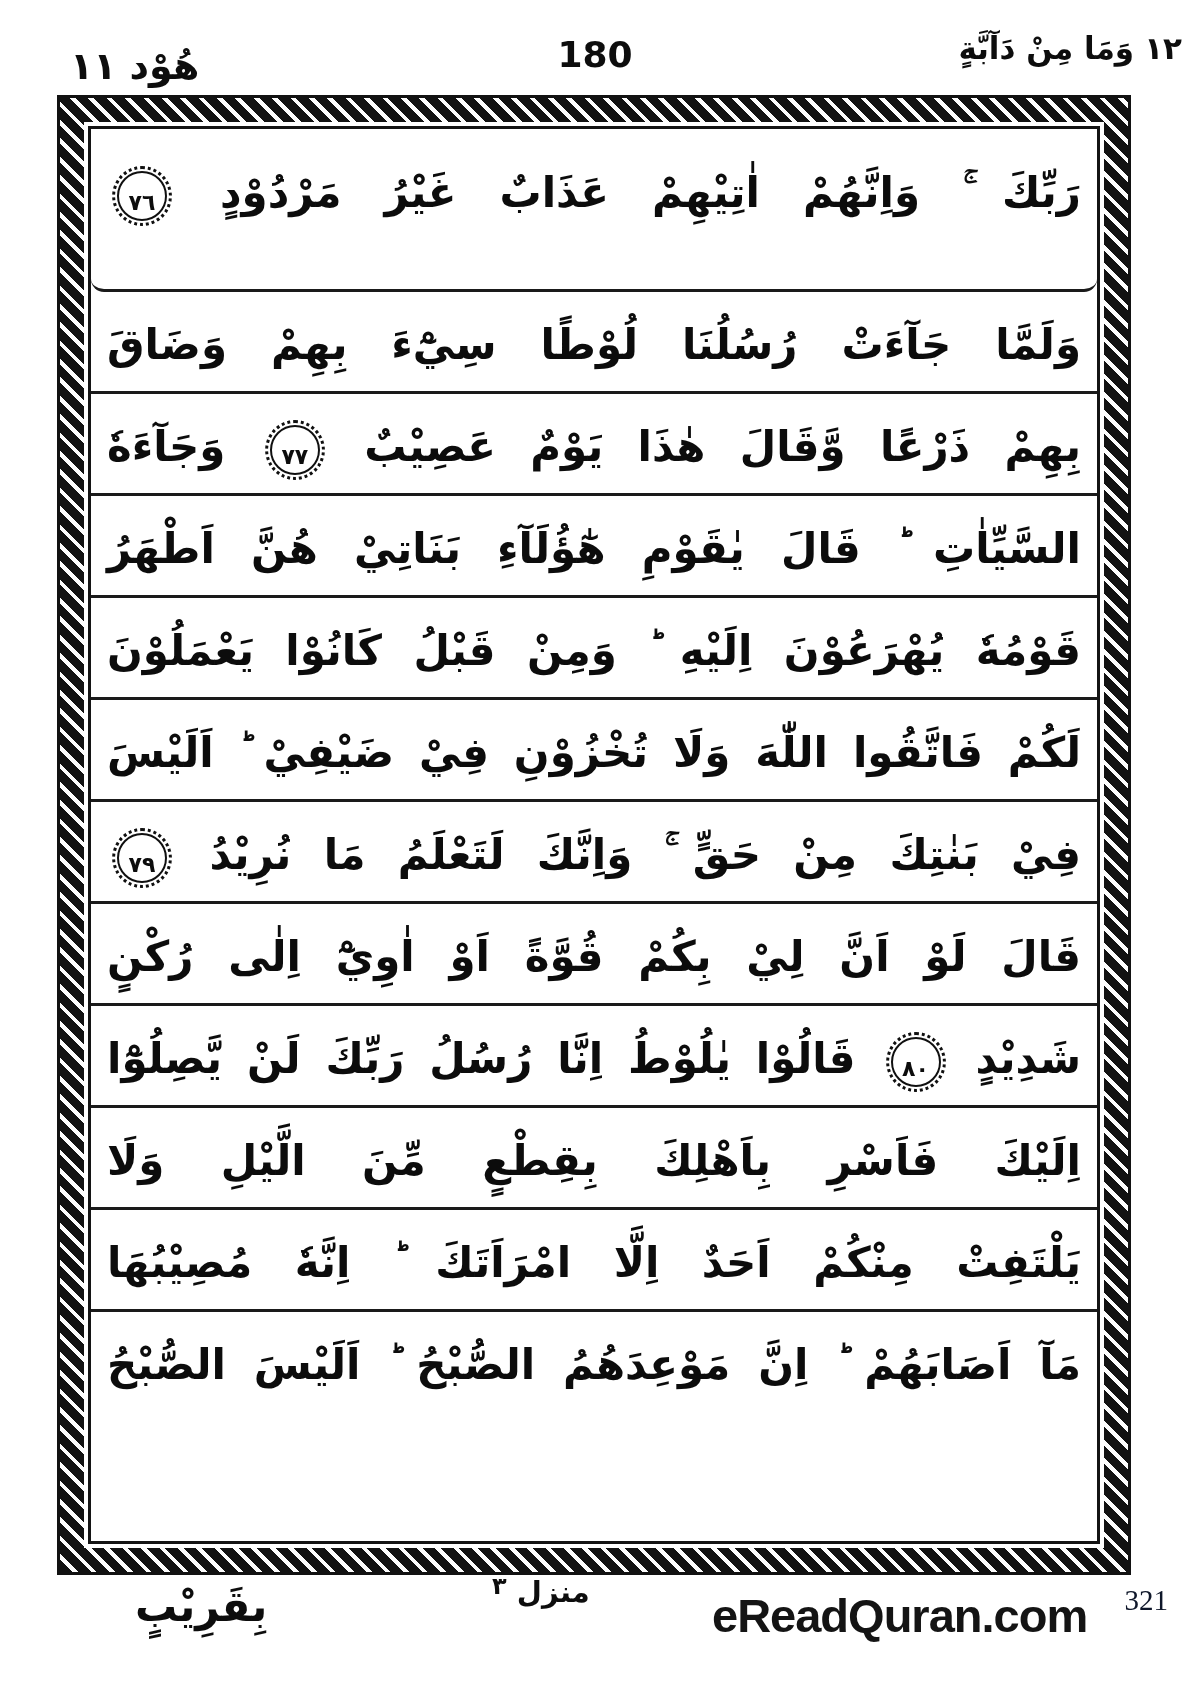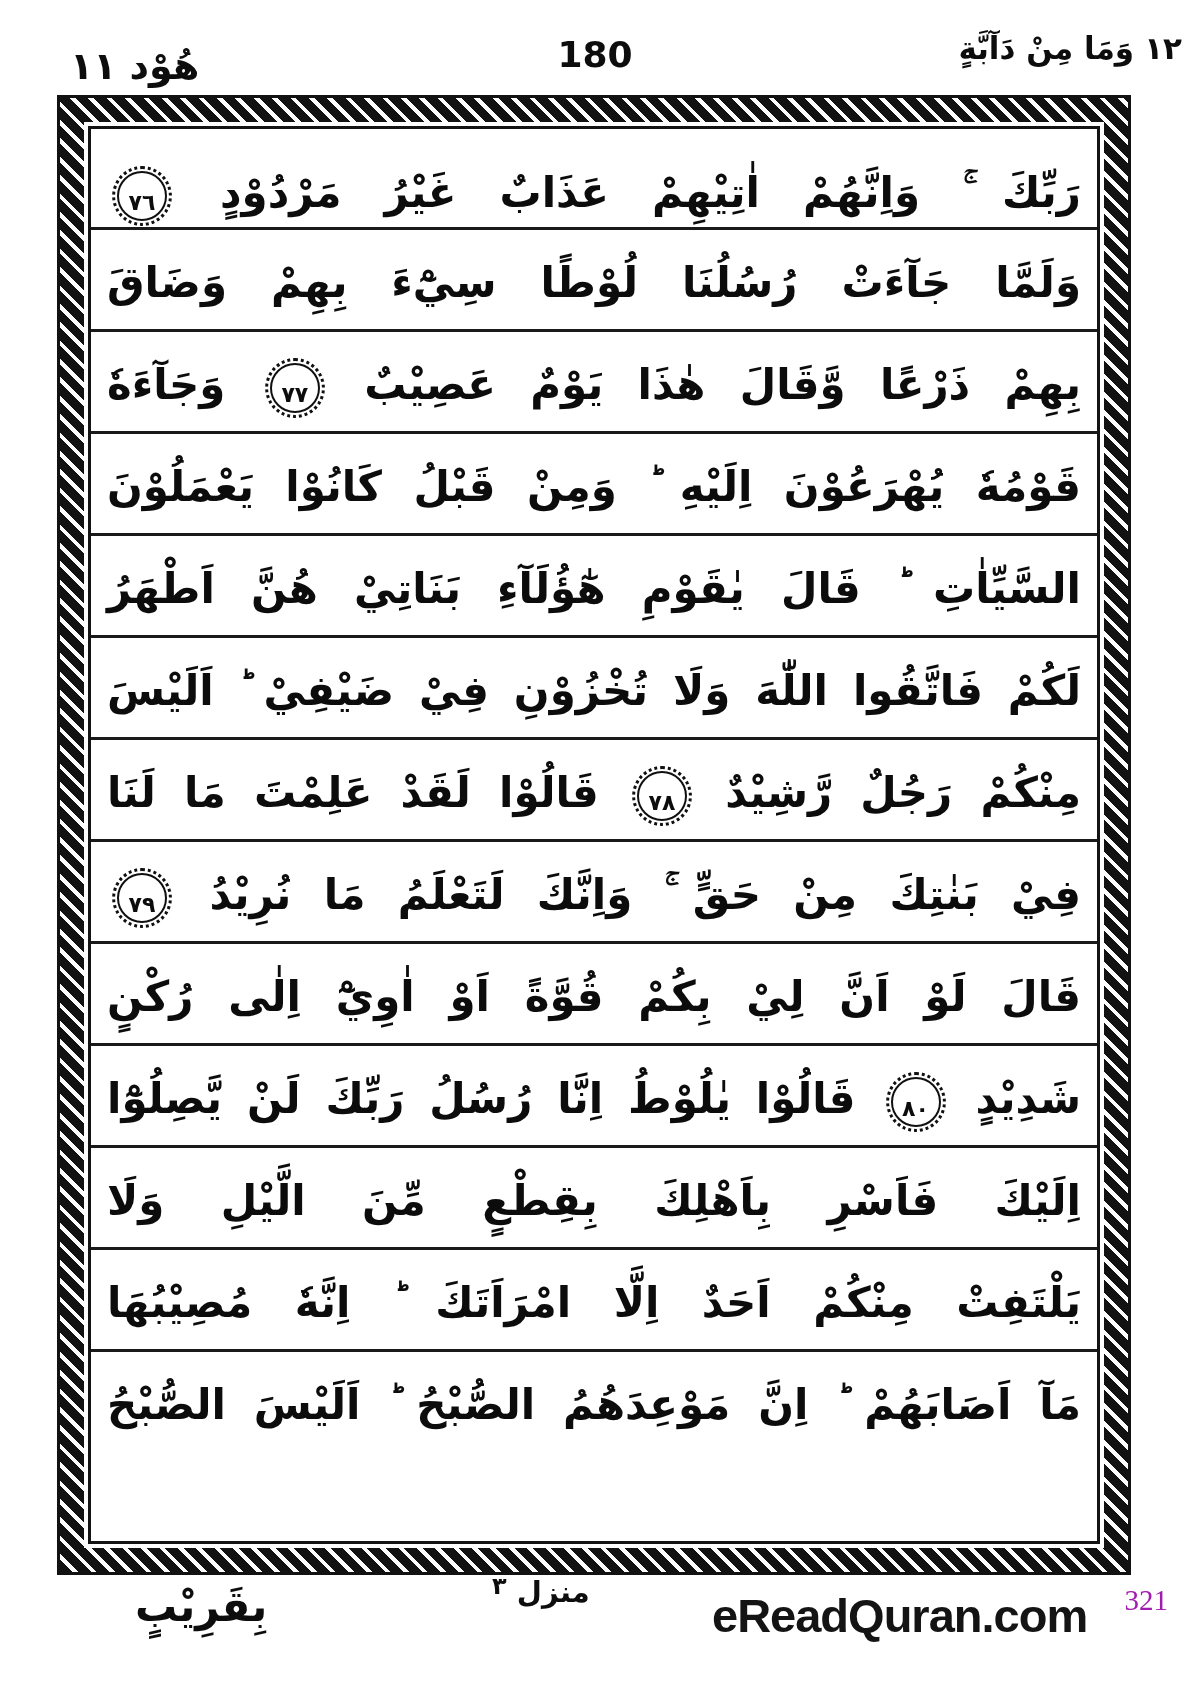--- a/index.html
+++ b/index.html
@@ -32,21 +32,21 @@
     box-sizing:border-box;
     height:102px;line-height:106px;
     padding:0 16px;
     direction:rtl;
     text-align:justify;text-align-last:justify;
     font-size:42px;font-weight:700;
     white-space:nowrap;
     color:#0c0c0c;
     overflow:visible;
   }
-  .line:first-child{height:101px;line-height:127px;}
+  .line:first-child{height:163px;line-height:127px;border-radius:13px;}
   .line:not(:last-child){border-bottom:3px solid #1a1a1a;}
   .seg{letter-spacing:0.5px;}
   
   .ayah-marker{
     display:inline-block;vertical-align:middle;
     width:46px;height:46px;line-height:46px;
     border:2.5px solid #101010;border-radius:50%;
     outline:3px dotted #101010;outline-offset:2px;
     text-align:center;text-align-last:center;
     margin:0 10px;
@@ -57,44 +57,43 @@
   .manzil{position:absolute;left:492px;top:1572px;font-size:29px;font-weight:700;direction:rtl;}
   .manzil .manzil-num{vertical-align:28%;font-size:24px;}
   .watermark{
     position:absolute;left:712px;top:1588px;
     font-family:"Liberation Sans",sans-serif;
     font-size:47px;font-weight:800;letter-spacing:-1px;color:#141414;
     direction:ltr;
   }
   .page-num-latin{
     position:absolute;right:22px;top:1584px;
-    font-family:"Liberation Serif",serif;font-size:29px;color:#a21caf;
+    font-family:"Liberation Serif",serif;font-size:29px;color:#0f172a;
     direction:ltr;
     margin-left:10px;
   }
 </style>
 </head>
 <body>
 
 <div class="runhead-item juz-title">
   <span>١٢</span>
   <span>وَمَا مِنْ دَآبَّةٍ</span>
 </div>
 <div class="runhead-item page-num-arabic">180</div>
 <div class="runhead-item surah-title">هُوْد ١١</div>
 
 <div class="frame">
   <div class="frame-inner">
       <div class="line"><span class="seg">رَبِّكَ ۚ وَاِنَّهُمْ اٰتِيْهِمْ عَذَابٌ غَيْرُ مَرْدُوْدٍ</span> <span class="ayah-marker"><span class="ayah-num">٧٦</span></span></div>
       <div class="line"><span class="seg">وَلَمَّا جَآءَتْ رُسُلُنَا لُوْطًا سِيْٓءَ بِهِمْ وَضَاقَ</span></div>
       <div class="line"><span class="seg">بِهِمْ ذَرْعًا وَّقَالَ هٰذَا يَوْمٌ عَصِيْبٌ</span> <span class="ayah-marker"><span class="ayah-num">٧٧</span></span> <span class="seg">وَجَآءَهٗ</span></div>
+      <div class="line"><span class="seg">السَّيِّاٰتِ ؕ قَالَ يٰقَوْمِ هٰٓؤُلَآءِ بَنَاتِيْ هُنَّ اَطْهَرُ</span></div>
       <div class="line"><span class="seg">قَوْمُهٗ يُهْرَعُوْنَ اِلَيْهِ ؕ وَمِنْ قَبْلُ كَانُوْا يَعْمَلُوْنَ</span></div>
-      <div class="line"><span class="seg">السَّيِّاٰتِ ؕ قَالَ يٰقَوْمِ هٰٓؤُلَآءِ بَنَاتِيْ هُنَّ اَطْهَرُ</span></div>
       <div class="line"><span class="seg">لَكُمْ فَاتَّقُوا اللّٰهَ وَلَا تُخْزُوْنِ فِيْ ضَيْفِيْ ؕ اَلَيْسَ</span></div>
-      <div class="line"><span class="seg">مِنْكُمْ رَجُلٌ رَّشِيْدٌ</span> <span class="ayah-marker"><span class="ayah-num">٧٨</span></span> <span class="seg">قَالُوْا لَقَدْ عَلِمْتَ مَا لَنَا</span></div>
       <div class="line"><span class="seg">فِيْ بَنٰتِكَ مِنْ حَقٍّ ۚ وَاِنَّكَ لَتَعْلَمُ مَا نُرِيْدُ</span> <span class="ayah-marker"><span class="ayah-num">٧٩</span></span></div>
       <div class="line"><span class="seg">قَالَ لَوْ اَنَّ لِيْ بِكُمْ قُوَّةً اَوْ اٰوِيْٓ اِلٰى رُكْنٍ</span></div>
       <div class="line"><span class="seg">شَدِيْدٍ</span> <span class="ayah-marker"><span class="ayah-num">٨٠</span></span> <span class="seg">قَالُوْا يٰلُوْطُ اِنَّا رُسُلُ رَبِّكَ لَنْ يَّصِلُوْٓا</span></div>
       <div class="line"><span class="seg">اِلَيْكَ فَاَسْرِ بِاَهْلِكَ بِقِطْعٍ مِّنَ الَّيْلِ وَلَا</span></div>
       <div class="line"><span class="seg">يَلْتَفِتْ مِنْكُمْ اَحَدٌ اِلَّا امْرَاَتَكَ ؕ اِنَّهٗ مُصِيْبُهَا</span></div>
       <div class="line"><span class="seg">مَآ اَصَابَهُمْ ؕ اِنَّ مَوْعِدَهُمُ الصُّبْحُ ؕ اَلَيْسَ الصُّبْحُ</span></div>
     </div>
 </div>
 
 <div class="catchword">بِقَرِيْبٍ</div>

